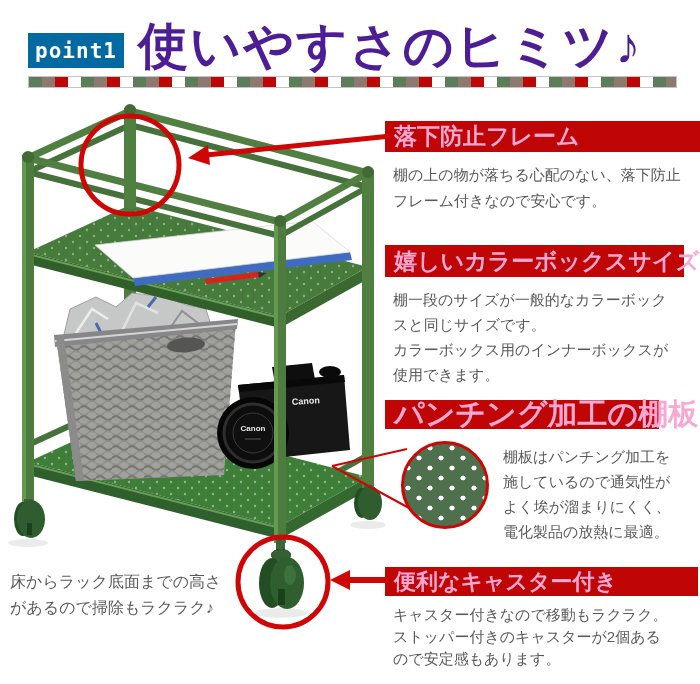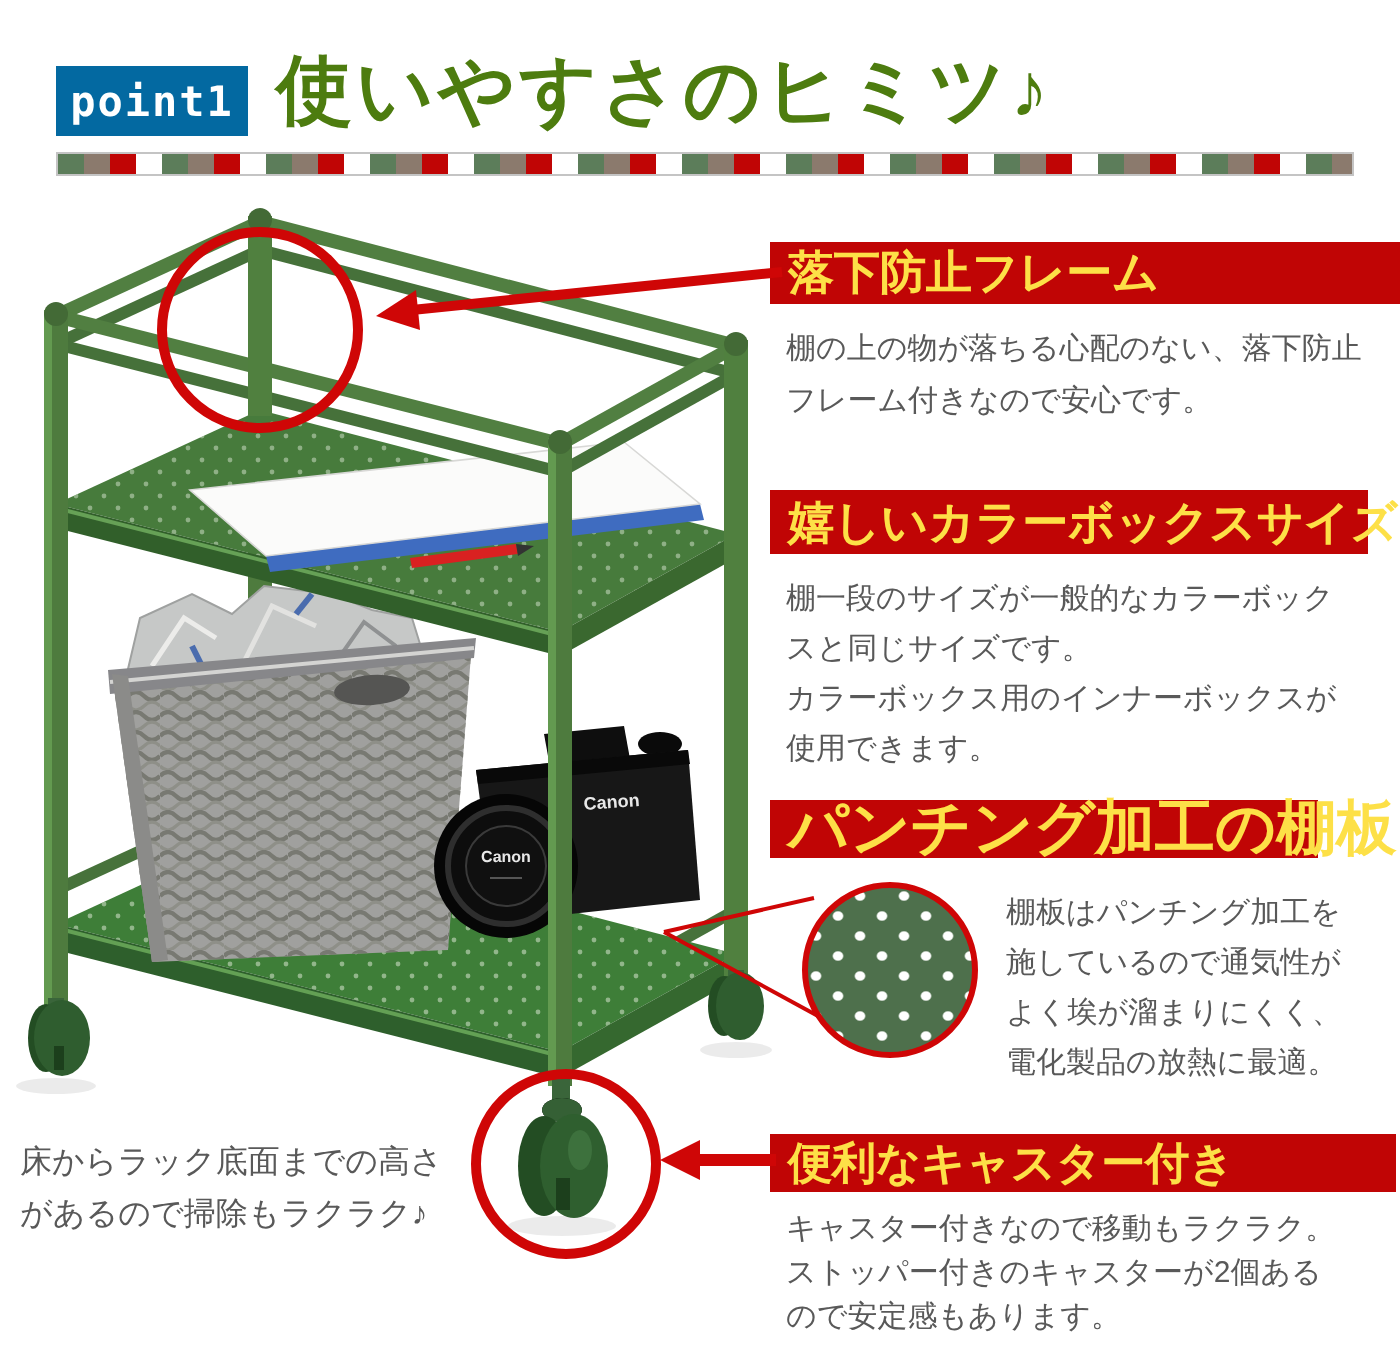--- a/index.html
+++ b/index.html
@@ -2,31 +2,31 @@
 <html><head>
 <meta charset="utf-8">
 <style>
   html,body{margin:0;padding:0;}
   body{width:700px;height:684px;background:#ffffff;font-family:"Liberation Sans","DejaVu Sans",sans-serif;overflow:hidden;}
   .page{position:relative;width:700px;height:684px;background:#fff;}
 
   
   .point-badge{position:absolute;left:28px;top:33px;width:96px;height:35px;background:#0369a1;color:#fff;
     font-family:"DejaVu Sans Mono",monospace;font-weight:bold;font-size:21px;display:flex;align-items:center;justify-content:center;letter-spacing:1px;}
-  .page-title{position:absolute;left:138px;top:22px;margin:0;color:#4d7c0f;font-size:38px;font-weight:900;letter-spacing:2px;line-height:48px;white-space:nowrap;}
+  .page-title{position:absolute;left:138px;top:22px;margin:0;color:#4c1d95;font-size:50px;font-weight:900;letter-spacing:2px;line-height:48px;white-space:nowrap;}
   .stripe{position:absolute;left:28px;top:76px;width:649px;height:12px;box-sizing:border-box;border:1px solid #c4c4c4;
     background:repeating-linear-gradient(to right,#5c7d5a 0 13px,#8b7a6d 13px 26px,#c00505 26px 39px,#ffffff 39px 52px);}
 
   
   .product-photo{position:absolute;left:0;top:95px;}
   .overlay{position:absolute;left:0;top:0;pointer-events:none;}
 
   
   .callout{position:absolute;}
-  .banner{margin:0;background:#c00505;color:#fde047;font-weight:bold;display:flex;align-items:center;
+  .banner{margin:0;background:#c00505;color:#f9a8d4;font-weight:bold;display:flex;align-items:center;
     padding-left:9px;box-sizing:border-box;white-space:nowrap;}
   .cbody{margin:0;color:#595959;white-space:pre-line;}
 
   .co1{left:385px;top:121px;width:315px;}
   .co1 .banner{width:315px;height:31px;font-size:23px;}
   .co1 .cbody{margin:10px 0 0 8px;font-size:15px;line-height:26px;}
 
   .co2{left:385px;top:245px;width:315px;}
   .co2 .banner{width:299px;height:32px;font-size:23px;}
   .co2 .cbody{margin:10px 0 0 8px;font-size:15px;line-height:25px;}

